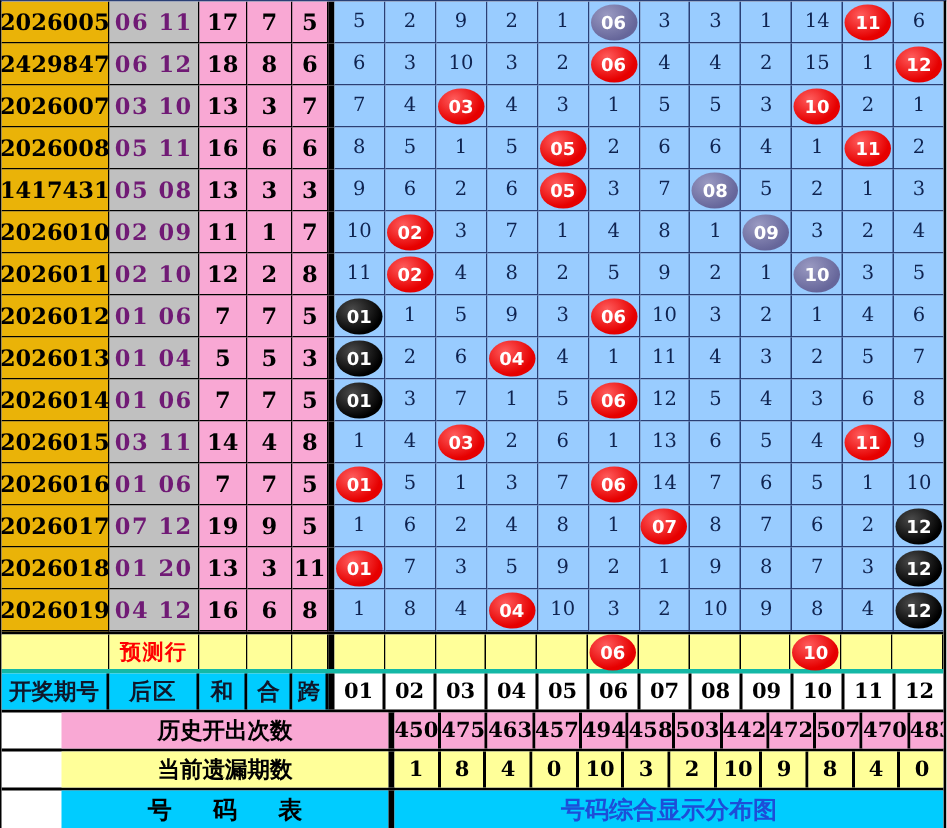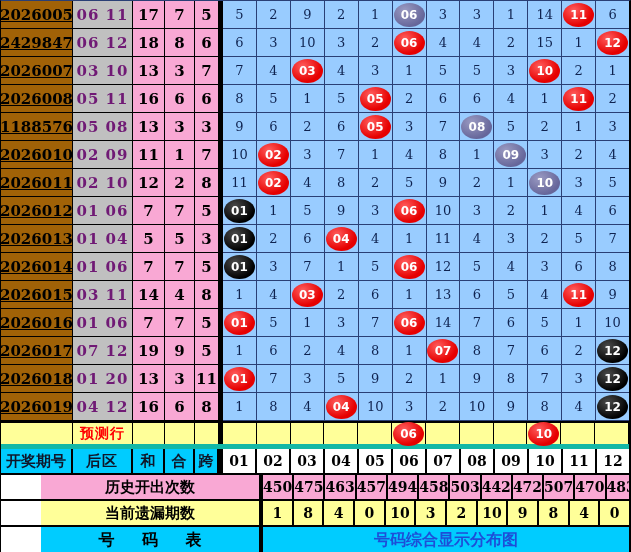--- a/index.html
+++ b/index.html
@@ -10,37 +10,37 @@
     background:#fff;overflow:hidden;
   }
   .row{display:flex;height:28px;box-sizing:border-box;align-items:stretch;}
   .lcell{box-sizing:border-box;border-right:1px solid #000;border-bottom:1px solid #000;
     display:flex;align-items:center;justify-content:center;font-weight:bold;color:#000;}
   .w-period{width:72px;font-size:15px;}
   .w-back{width:60px;font-size:15px;letter-spacing:1px;}
   .w-sum{width:32px;font-size:15px;}
   .w-he{width:30px;font-size:15px;}
   .w-kua{width:24px;font-size:15px;}
-  .green{background:#a16207;text-decoration:underline;}
+  .green{background:#eab308;}
   .grayc{background:#c0c0c0;}
   .cyanc{background:#f9a8d4;}
   .blue{color:#701a75;}
   .vdiv{width:4px;background:#000;flex:0 0 4px;}
   .grid{display:flex;flex:1;min-width:0;}
   .gcell{flex:1;box-sizing:border-box;border-right:1px solid #2a3f75;border-bottom:1px solid #2a3f75;
     background:#99ccff;display:flex;align-items:center;justify-content:center;
     font-size:13px;color:#0f2350;}
   .grid .gcell:last-child{border-right:none;}
   .ball{width:31px;height:24px;border-radius:50%;display:flex;align-items:center;justify-content:center;
     color:#fff;font-weight:bold;font-size:12px;font-family:"DejaVu Sans","Liberation Sans",sans-serif;}
   .ball.red{background:radial-gradient(ellipse at 35% 30%, #ff5c5c, #e60000 65%);}
   .ball.black{background:radial-gradient(ellipse at 35% 30%, #4a4a4a, #000 70%);}
   .ball.gray{background:radial-gradient(ellipse at 35% 30%, #9a9ac2, #66669a 70%);}
   
-  #pred-row{height:28px;border-top:2px solid #000;border-bottom:5px solid #14b8a6;}
+  #pred-row{height:28px;border-top:2px solid #000;border-bottom:3px solid #14b8a6;}
   #pred-row .lcell{background:#ffff99;border-bottom:none;}
   #pred-row .pred{background:#ffff99;border-right:1px solid #000;border-bottom:none;}
   .pred-label{color:#ff0000;font-size:14px;}
   
   .frow{display:flex;height:26px;box-sizing:border-box;align-items:stretch;border-bottom:2px solid #000;}
   .hcell{box-sizing:border-box;background:#00ccff;border-right:2px solid #000;
     display:flex;align-items:center;justify-content:center;font-weight:bold;font-size:15px;color:#0f172a;}
   .fcell{flex:1;box-sizing:border-box;border-right:2px solid #000;display:flex;align-items:center;
     justify-content:center;font-weight:bold;font-size:14px;color:#000;}
   .fgrid{display:flex;flex:1;min-width:0;}
@@ -156,21 +156,21 @@
           <div class="gcell">6</div>
           <div class="gcell">4</div>
           <div class="gcell">1</div>
           <div class="gcell">
             <div class="ball red">11</div>
           </div>
           <div class="gcell">2</div>
         </div>
       </div>
       <div class="row">
-        <div class="lcell green w-period">1188576</div>
+        <div class="lcell green w-period">1417431</div>
         <div class="lcell grayc w-back blue">05 08</div>
         <div class="lcell cyanc w-sum">13</div>
         <div class="lcell cyanc w-he">3</div>
         <div class="lcell cyanc w-kua">3</div>
         <div class="vdiv"></div>
         <div class="grid">
           <div class="gcell">9</div>
           <div class="gcell">6</div>
           <div class="gcell">2</div>
           <div class="gcell">6</div>

